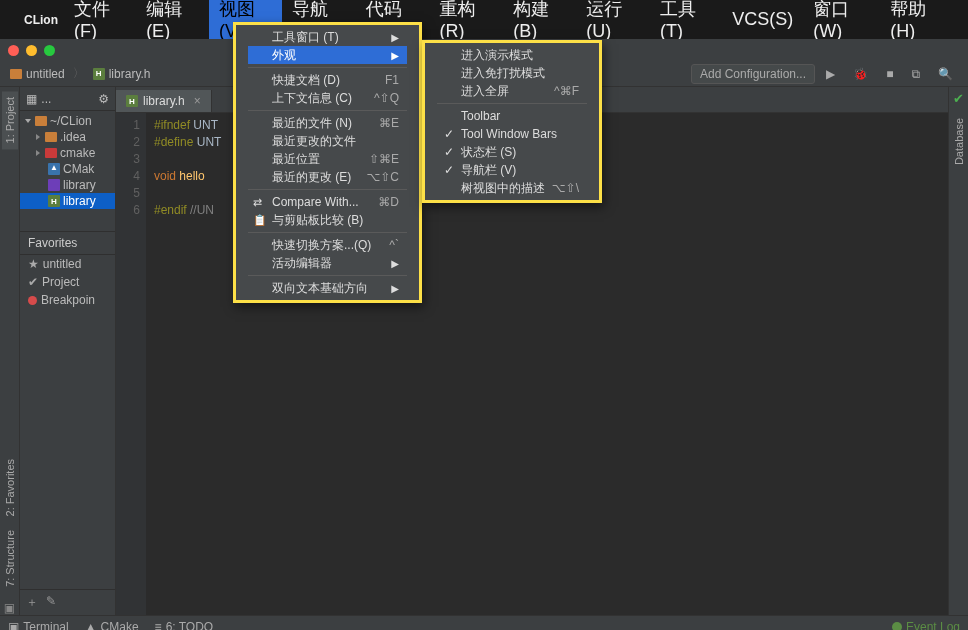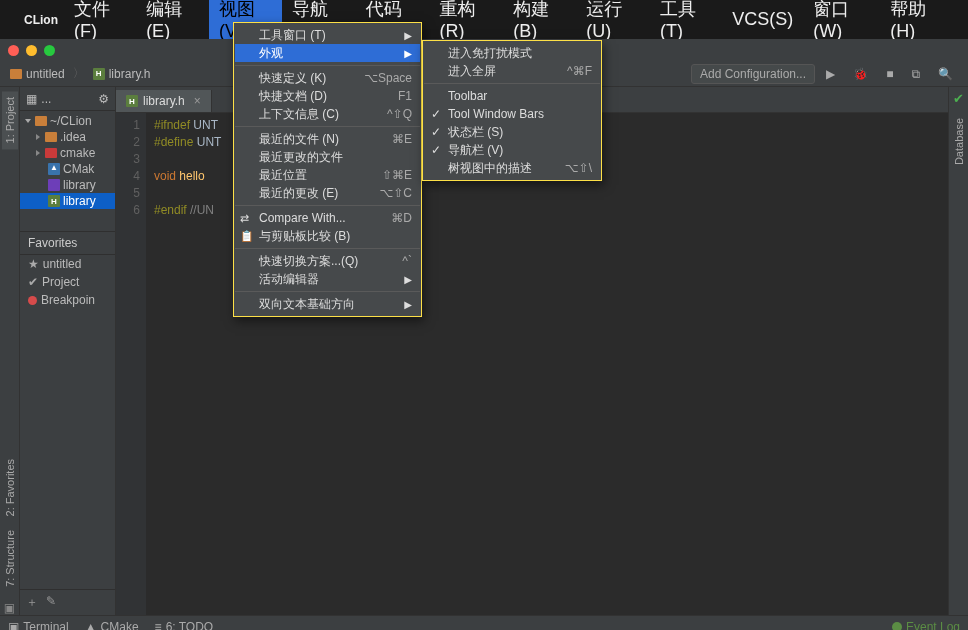--- a/index.html
+++ b/index.html
@@ -46,21 +46,21 @@
 .tabs{height:26px;background:#3c3f41;display:flex;align-items:flex-end;border-bottom:1px solid #323232}
 .etab{background:#515658;padding:4px 10px;border-right:1px solid #323232;display:flex;align-items:center;gap:5px;color:#ddd}
 .code{flex:1;display:flex}
 .gutter{width:30px;background:#313335;text-align:right;color:#606060;font-family:Menlo,monospace;font-size:12px;padding:4px 6px 4px 0;line-height:17px}
 .src{flex:1;padding:4px 8px;font-family:Menlo,monospace;font-size:12px;line-height:17px;white-space:pre}
 .kw{color:#cc7832}.mac{color:#908b25}.cm{color:#808080}.id{color:#a9b7c6}.fn{color:#ffc66d}
 
 .rightgutter{width:20px;background:#3c3f41;border-left:1px solid #323232;display:flex;flex-direction:column;align-items:center;padding-top:4px}
 .check{color:#4caf50;font-size:13px}
 
-.menu{position:absolute;background:#46494b;border:1px solid #fde047;box-shadow:2px 4px 10px rgba(0,0,0,.5);z-index:100;padding:3px 1px}
+.menu{position:absolute;background:#46494b;border:3px solid #fde047;box-shadow:2px 4px 10px rgba(0,0,0,.5);z-index:100;padding:3px 12px}
 .menu1{left:233px;top:22px;width:189px}
 .menu2{left:422px;top:40px;width:180px}
 .mrow{display:flex;align-items:center;padding:2px 8px 2px 24px;color:#ddd;font-size:13px;position:relative;height:18px}
 .mrow.hover{background:#2e6dd6;color:#fff}
 .mrow .sc{margin-left:auto;color:#aaa;font-size:12px}
 .mrow .sub{margin-left:auto;font-size:10px}
 .msep{height:1px;background:#5a5a5a;margin:3px 0}
 .mrow .chk{position:absolute;left:7px}
 .mrow .ico{position:absolute;left:5px;font-size:11px}
 
@@ -254,24 +254,20 @@
     <div class="mrow">
       <span>工具窗口 (T)</span>
       <span class="sub">▶</span>
     </div>
     <div class="mrow hover">
       <span>外观</span>
       <span class="sub">▶</span>
     </div>
     <div class="msep"></div>
     <div class="mrow">
-      <span>快速定义 (K)</span>
-      <span class="sc">⌥Space</span>
-    </div>
-    <div class="mrow">
       <span>快捷文档 (D)</span>
       <span class="sc">F1</span>
     </div>
     <div class="mrow">
       <span>上下文信息 (C)</span>
       <span class="sc">^⇧Q</span>
     </div>
     <div class="msep"></div>
     <div class="mrow">
       <span>最近的文件 (N)</span>
@@ -309,20 +305,23 @@
     </div>
     <div class="msep"></div>
     <div class="mrow">
       <span>双向文本基础方向</span>
       <span class="sub">▶</span>
     </div>
   </div>
 
 <div class="menu menu2" id="menu2">
     <div class="mrow">
+      <span>进入演示模式</span>
+    </div>
+    <div class="mrow">
       <span>进入免打扰模式</span>
     </div>
     <div class="mrow">
       <span>进入全屏</span>
       <span class="sc">^⌘F</span>
     </div>
     <div class="msep"></div>
     <div class="mrow">
       <span>Toolbar</span>
     </div>

